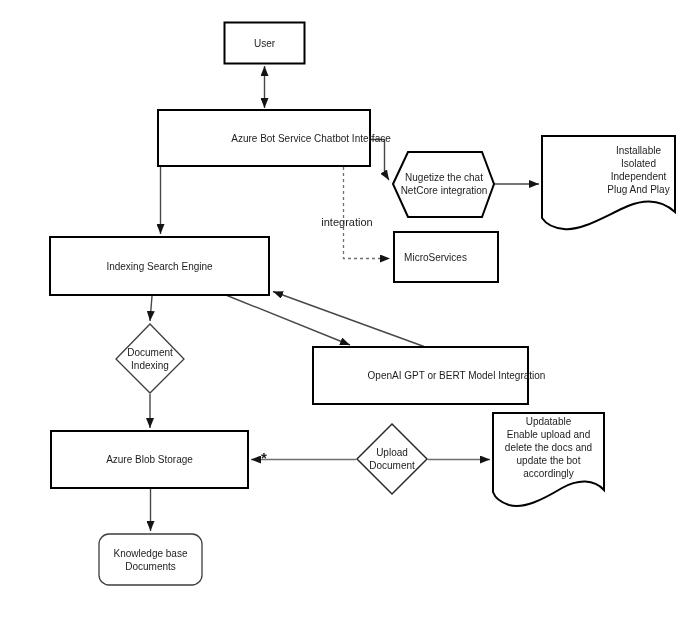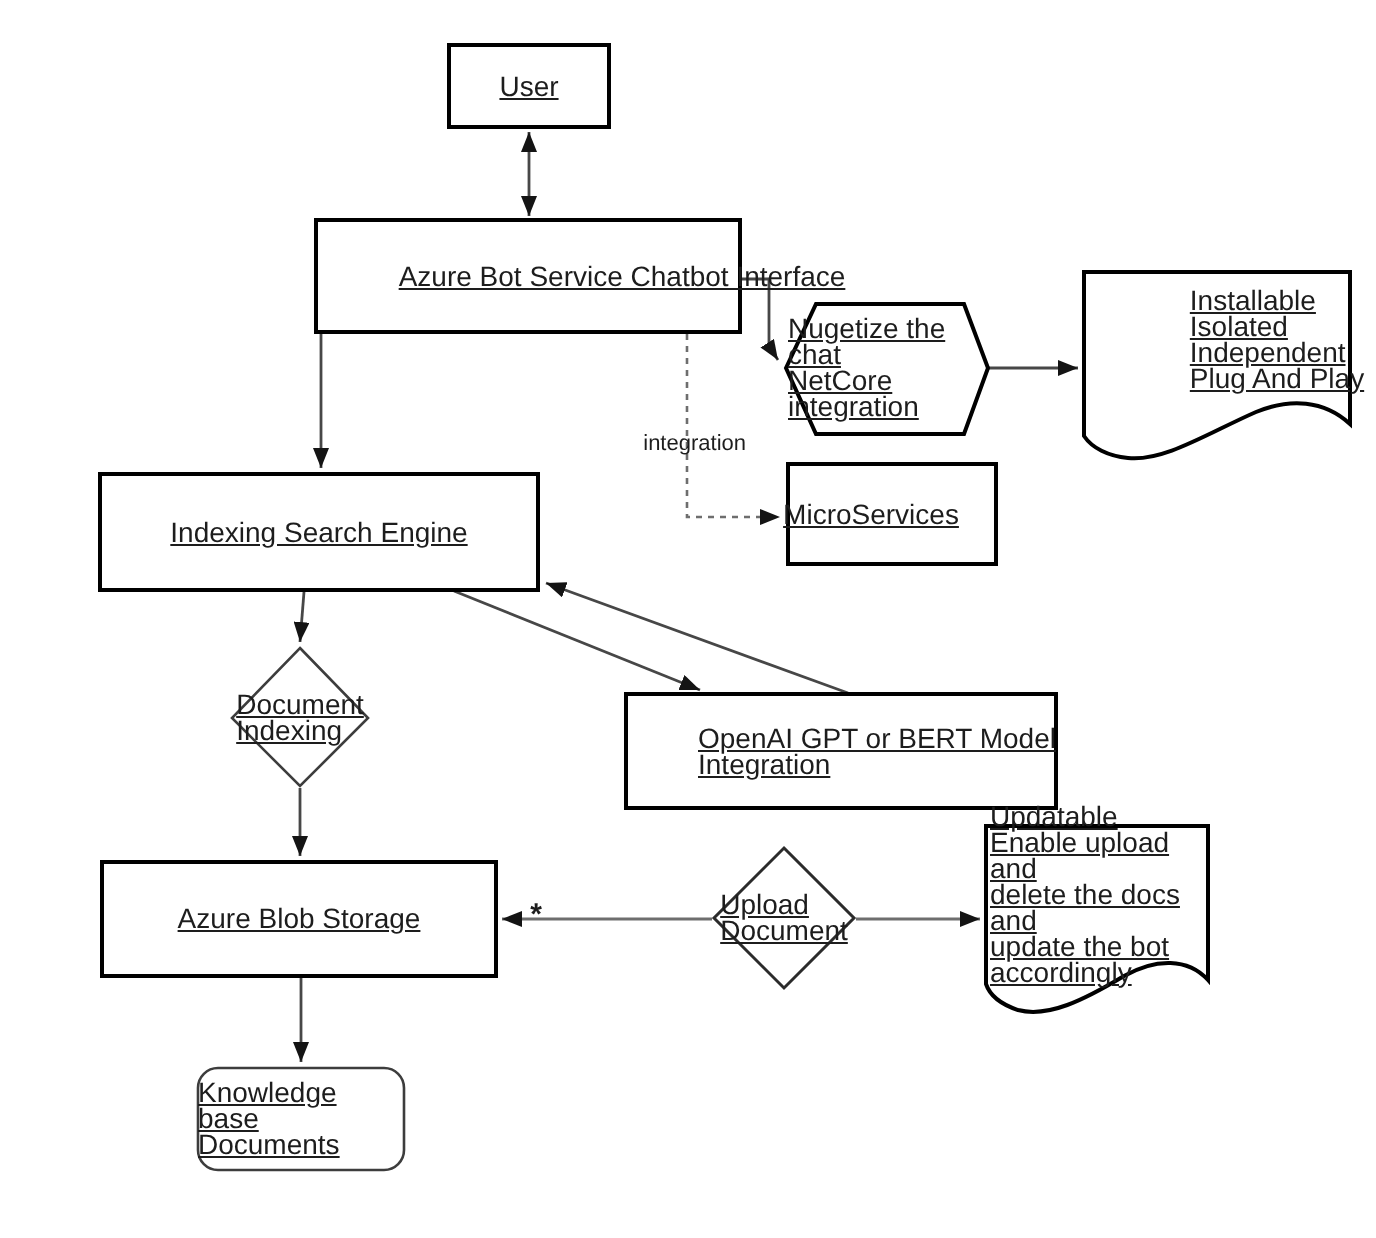--- a/index.html
+++ b/index.html
@@ -3,26 +3,26 @@
 <meta charset="utf-8">
 <style>
   html,body{margin:0;padding:0;background:#ffffff;}
   .canvas{
     position:relative;width:688px;height:619px;background:#ffffff;
     font-family:"Liberation Sans",sans-serif;overflow:hidden;
   }
   .canvas svg{position:absolute;left:0;top:0;}
   .lbl{
     position:absolute;display:flex;align-items:center;justify-content:center;
-    text-align:left;font-size:14px;line-height:13px;color:#1d1d1d;
-    white-space:pre-line;pointer-events:none;text-decoration:underline;
+    text-align:center;font-size:10px;line-height:13px;color:#1d1d1d;
+    white-space:pre-line;pointer-events:none;
   }
   .edge-lbl{
     position:absolute;font-size:11px;line-height:13px;color:#1d1d1d;
-    text-align:right;white-space:pre-line;pointer-events:none;
+    text-align:center;white-space:pre-line;pointer-events:none;
   }
   .star{font-size:15px;font-weight:700;line-height:13px;}
 </style>
 </head>
 <body>
 
 <div class="canvas">
 
   <svg width="688" height="619" viewBox="0 0 688 619">
     <defs>

